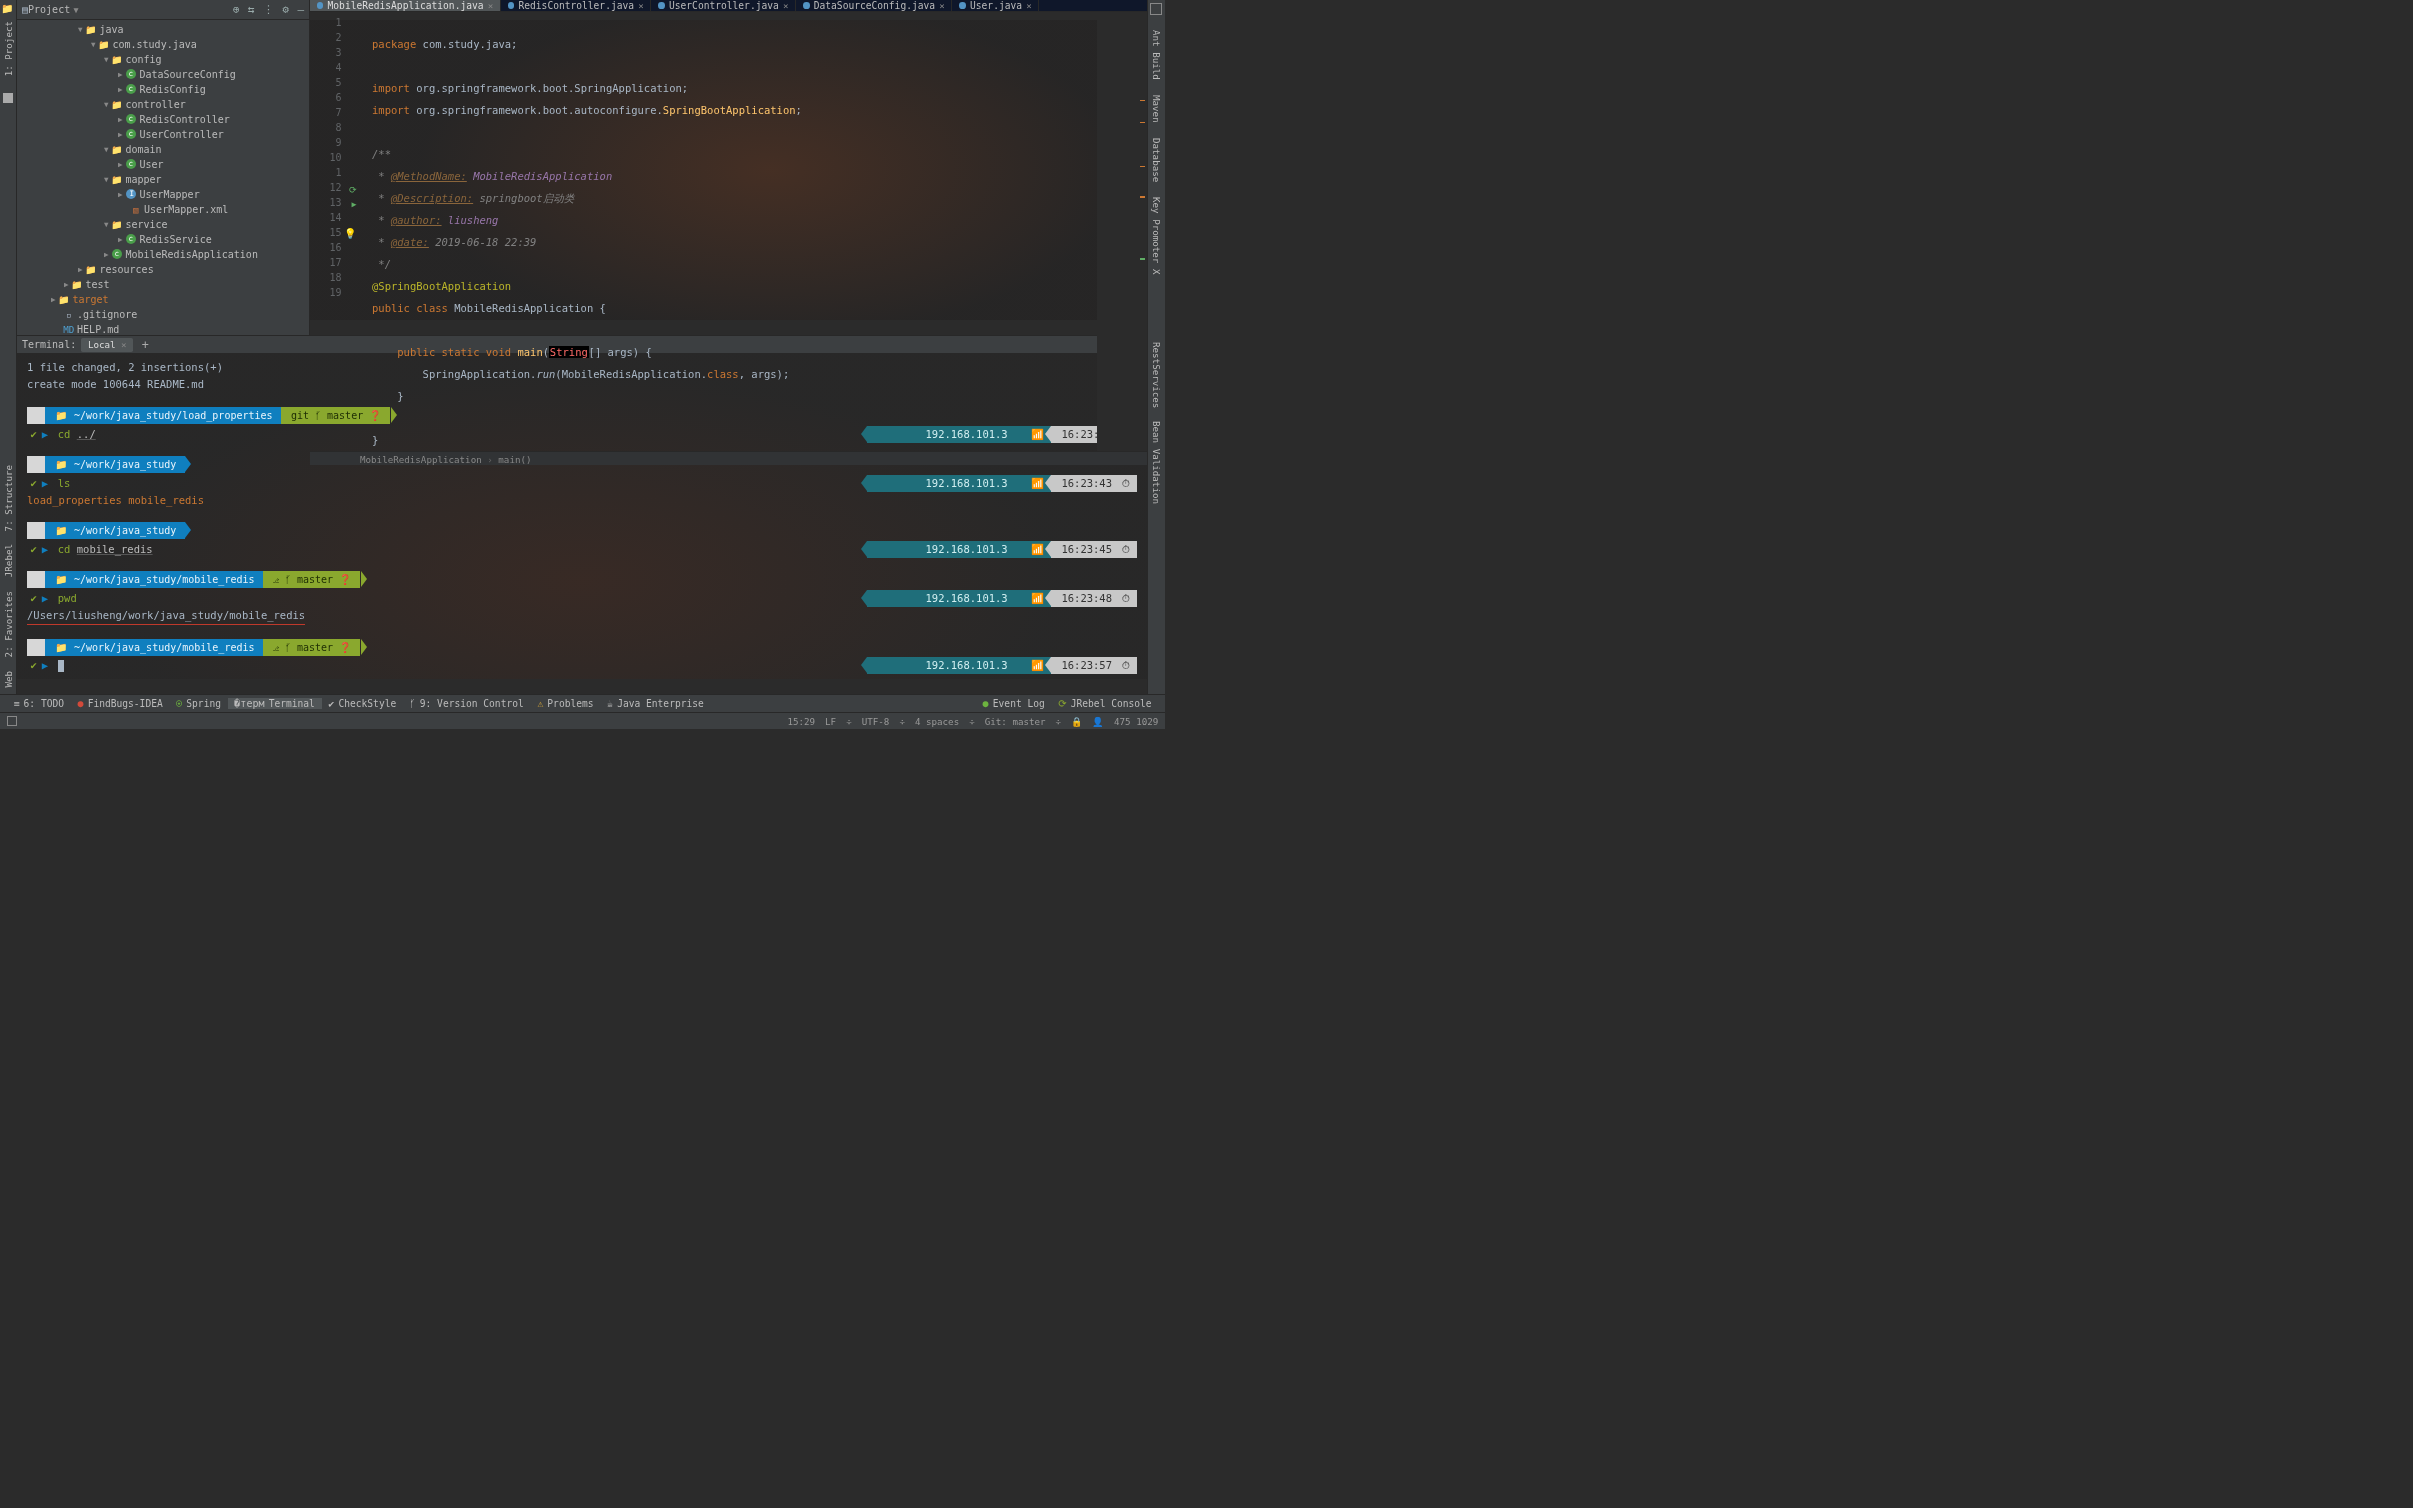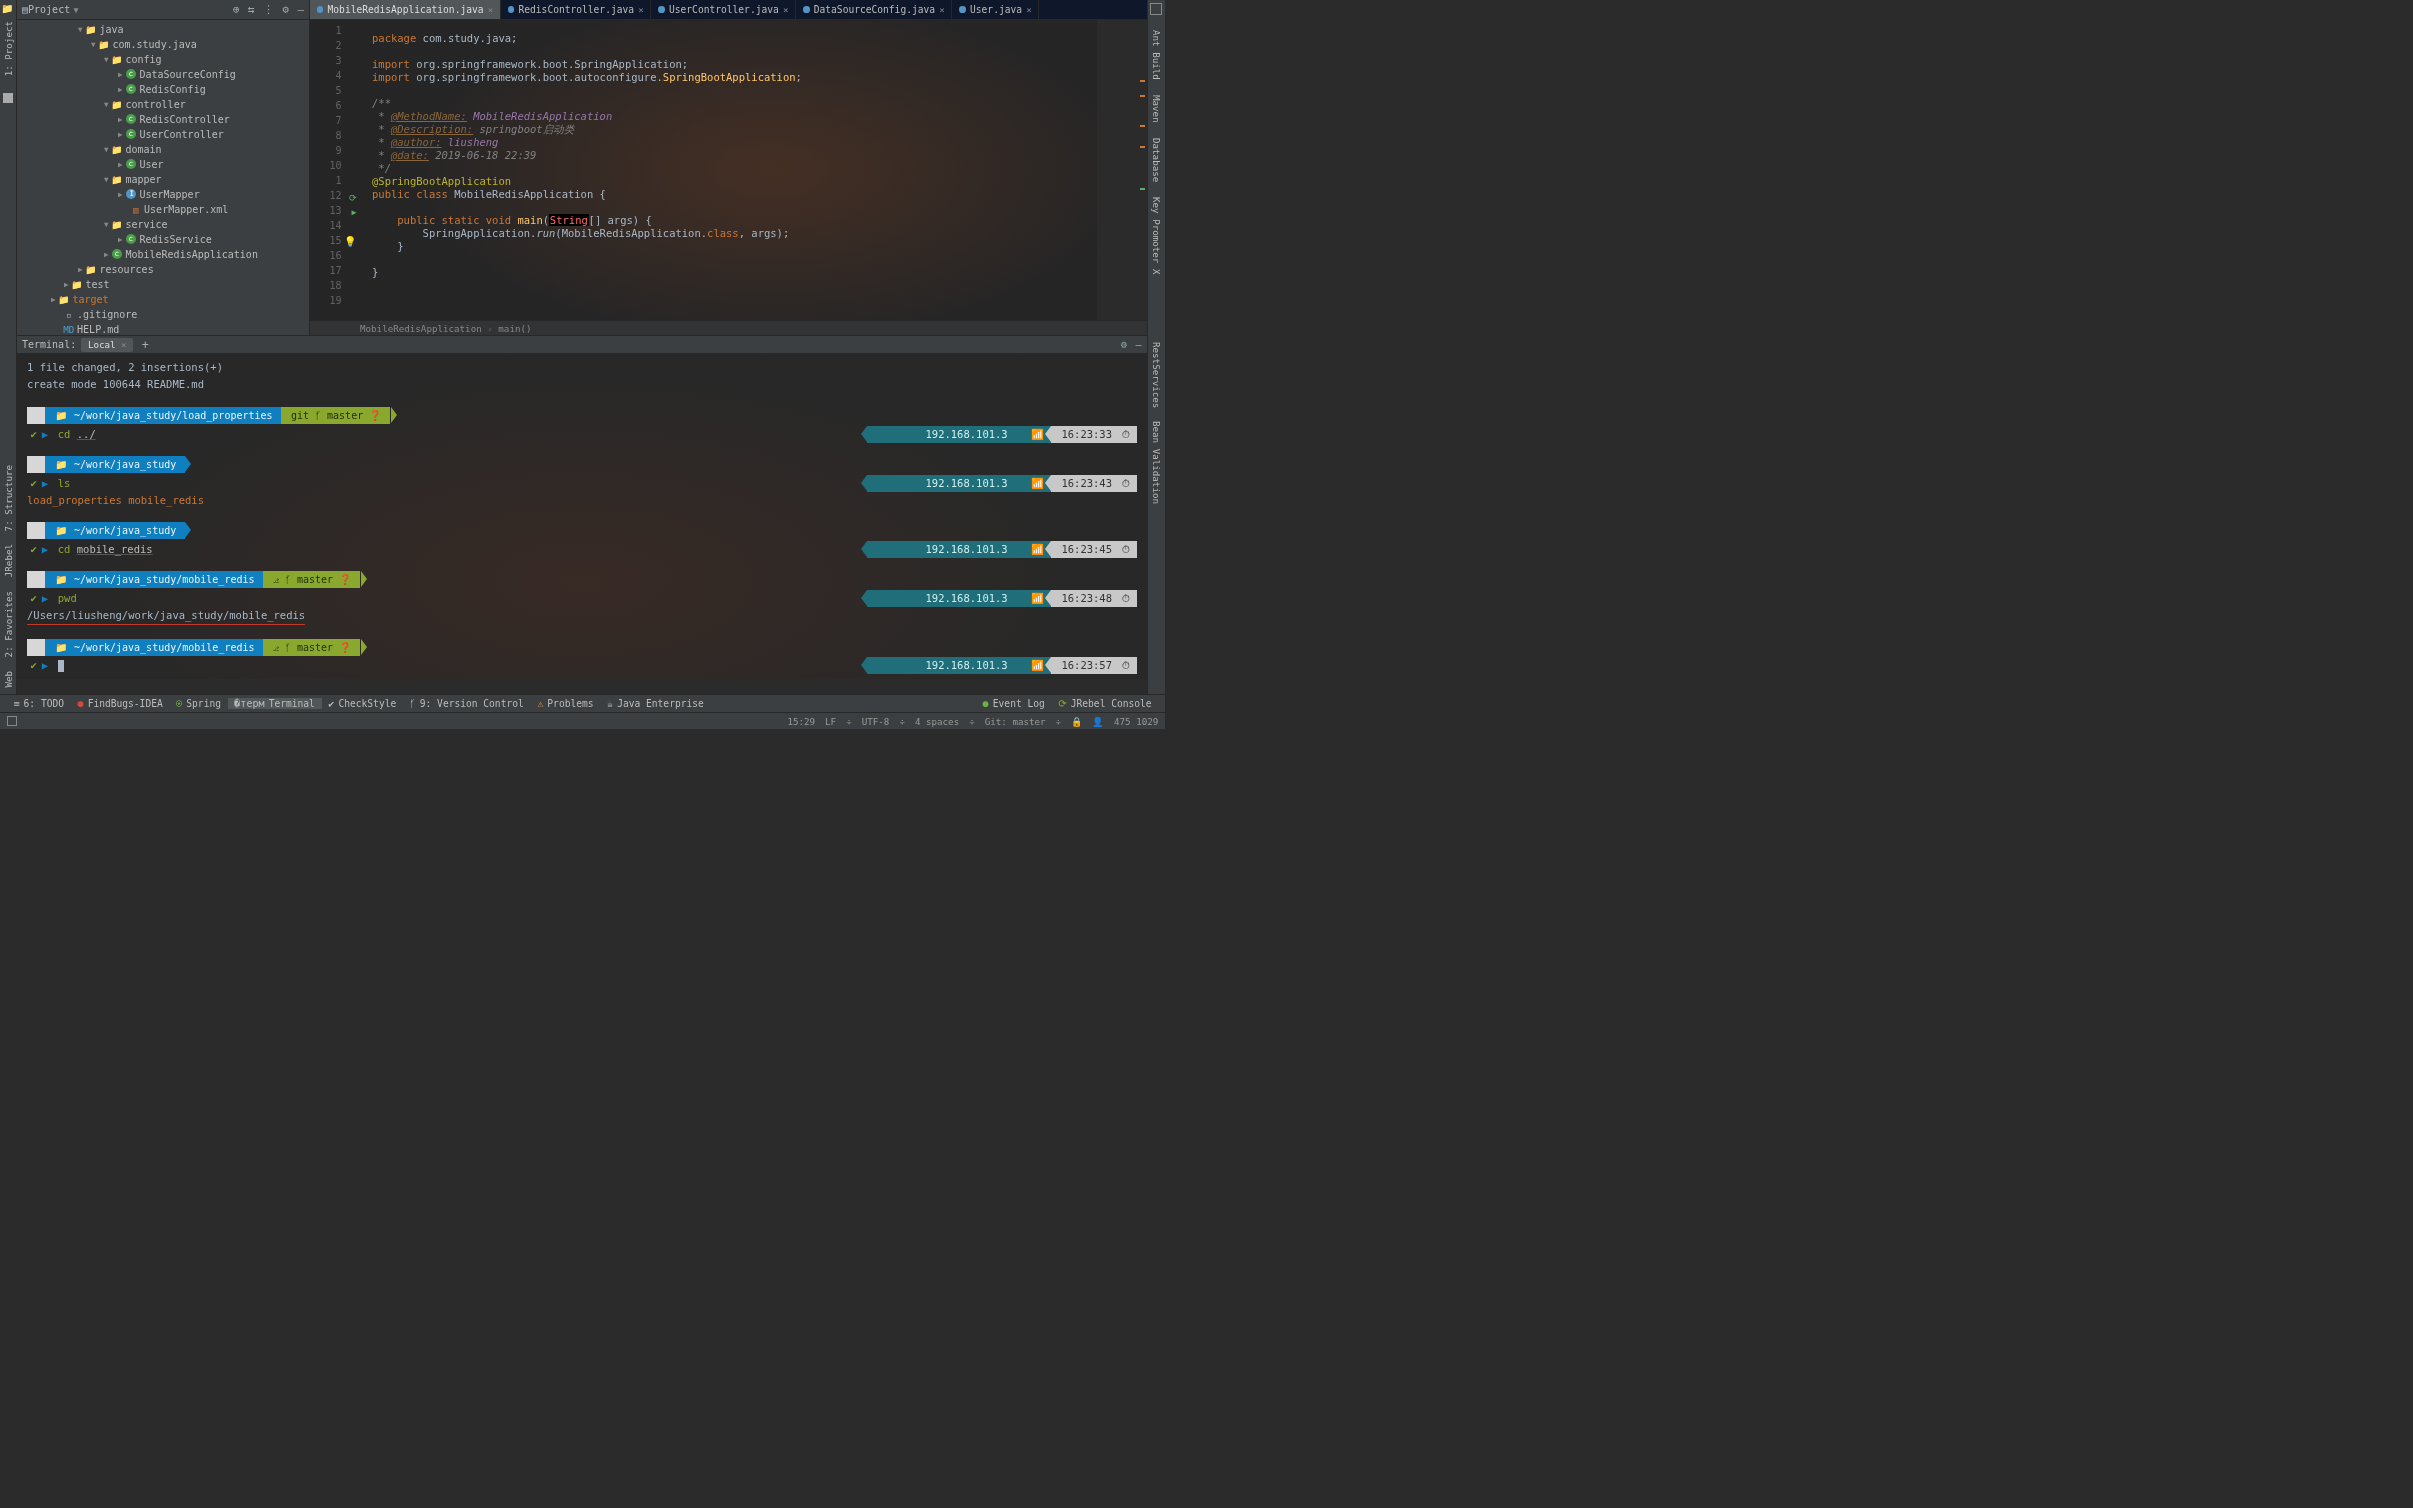--- a/index.html
+++ b/index.html
@@ -162,23 +162,23 @@
   font-size: 10px;
   line-height: 15px;
   user-select: none;
 }
 .gutter .ln { height: 15px; position:relative;}
 .gutter .bulb { position:absolute; right:-15px; top:0.8px; color:#f0a732; font-size:10px;}
 .gutter .run { position:absolute; right:-15px; top:1.7px; color:#5fad65; font-size:8.4px;}
 .gutter .rot { position:absolute; right:-15px; top:1.7px; color:#5fad65; font-size:9.2px;}
 .code {
   flex: 1;
-  padding: 12px 0 0 22px;
+  padding: 21px 0 0 22px;
   font-size: 10.5px;
-  line-height: 13px;
+  line-height: 22px;
   white-space: pre;
 }
 .minimap {
   width: 50px;
   background: linear-gradient(#2b2b2b,#2b2b2b);
   position: relative;
 }
 .minimap .mark {
   position:absolute; right:1.7px; width:5px; height:1.7px; background:#cc7832;
 }

